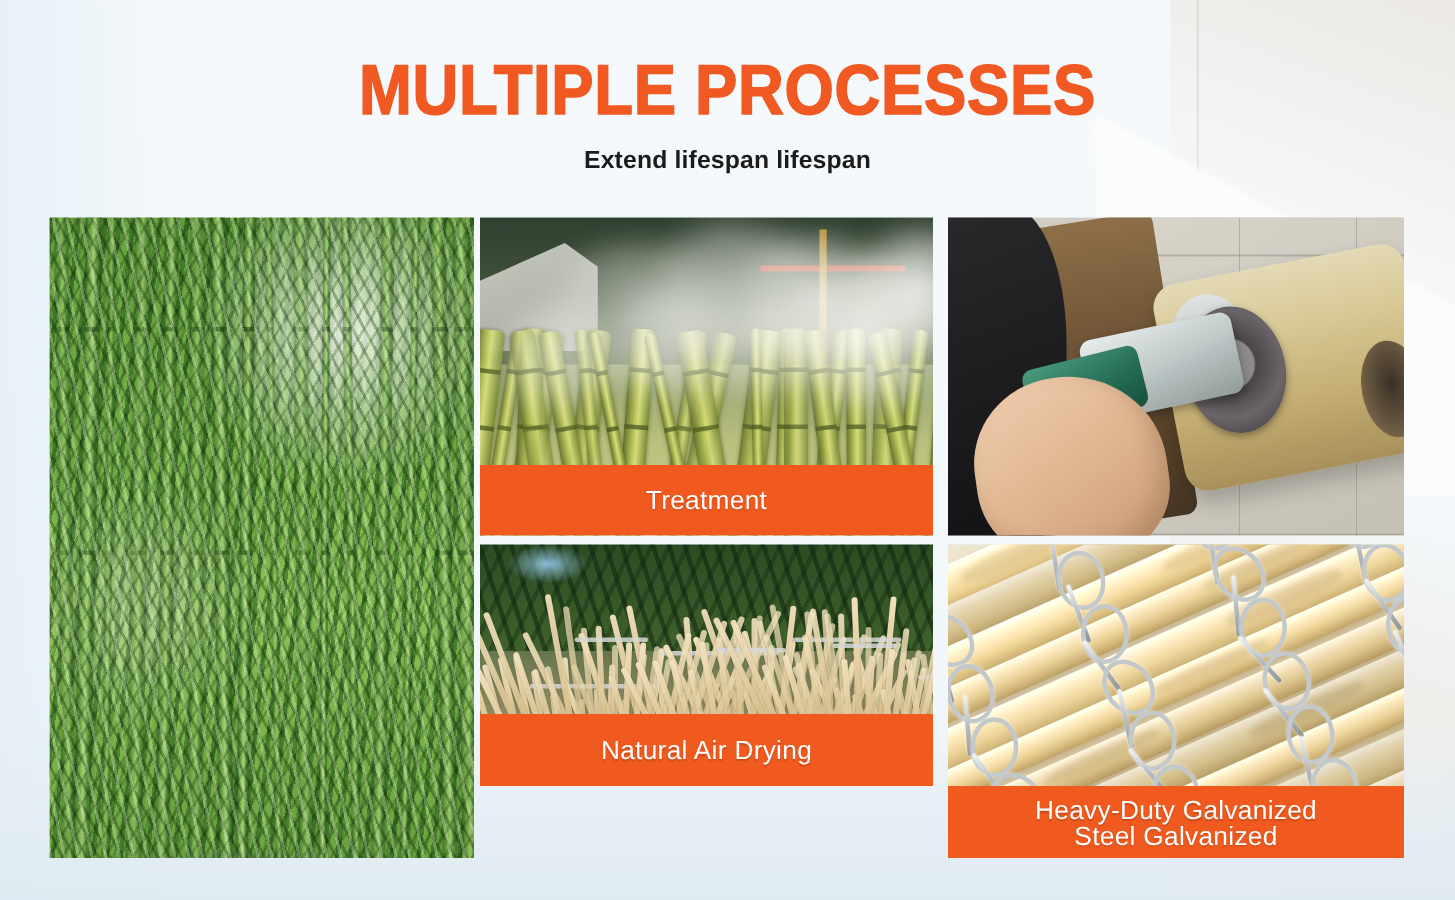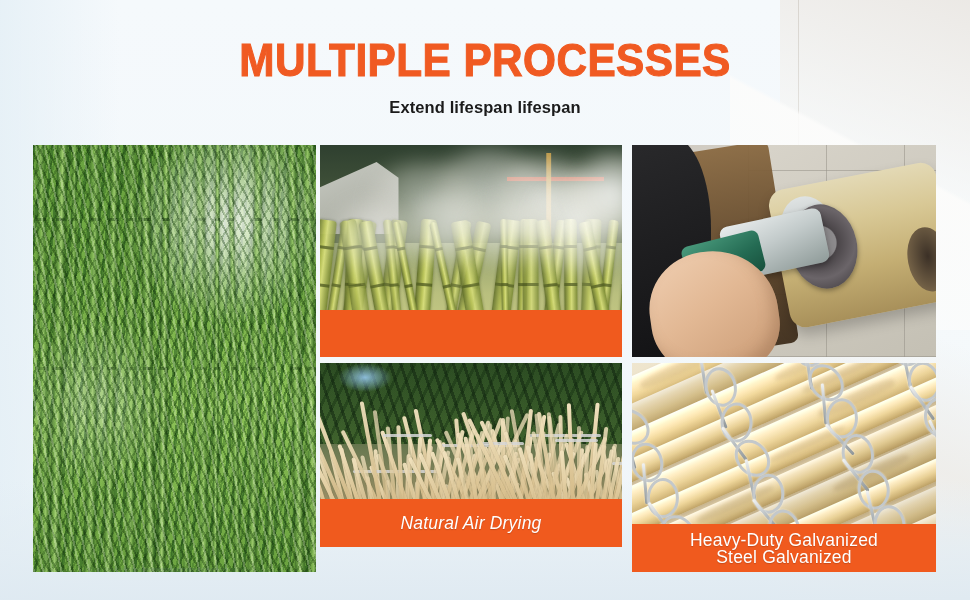--- a/index.html
+++ b/index.html
@@ -64,21 +64,21 @@
   .cap span{display:block;}
   .cap .l2{margin-top:-1px;}
 
   
   #p-bamboo{left:33px;  top:145px; width:283px; height:427px;}
   #p-bamboo .cap{height:48px;}
   #p-steam {left:320px; top:145px; width:302px; height:212px;}
   #p-steam  .cap{height:47px;line-height:18px;}
   #p-edges {left:632px; top:145px; width:304px; height:212px;}
   #p-edges  .cap{height:47px;}
-  #p-dry   {left:320px; top:363px; width:302px; height:184px;font-style:italic;}
+  #p-dry   {left:320px; top:363px; width:302px; height:161px;}
   #p-dry    .cap{height:48px;}
   #p-steel {left:632px; top:363px; width:304px; height:209px;}
   #p-steel  .cap{height:48px;line-height:18px;}
 
   
   .forest{position:absolute;inset:0;
     background:
       radial-gradient(ellipse 60% 40% at 70% 18%, rgba(255,255,255,.85), rgba(255,255,255,0) 60%),
       radial-gradient(ellipse 40% 30% at 22% 60%, rgba(255,255,255,.35), rgba(255,255,255,0) 65%),
       repeating-linear-gradient(96deg, rgba(40,92,30,.55) 0 3px, rgba(120,175,70,.10) 3px 9px),
@@ -372,20 +372,21 @@
           <div class="steam" style="left: 54%; top: 6%; width: 40%; height: 40%; opacity: 0.82;"></div>
           <div class="steam" style="left: 2%; top: 26%; width: 30%; height: 34%; opacity: 0.58;"></div>
           <div class="steam" style="left: 66%; top: 14%; width: 40%; height: 46%; opacity: 0.9;"></div>
           <div class="steam" style="left: 80%; top: 4%; width: 34%; height: 38%; opacity: 0.94;"></div>
           <div class="steam" style="left: 26%; top: 22%; width: 36%; height: 34%; opacity: 0.56;"></div>
           <div class="steam" style="left: 46%; top: 26%; width: 34%; height: 30%; opacity: 0.6;"></div>
         </div>
     </div>
     <div class="cap">
       <div>
+        <span class="l2">Treatment</span>
       </div>
     </div>
   </div>
 
   <div class="panel" id="p-edges">
     <div class="photo">
       <div class="edgescene"></div>
       <div class="pavers"></div>
       <div class="darkpole"></div>
       <div class="bigpole"></div>

